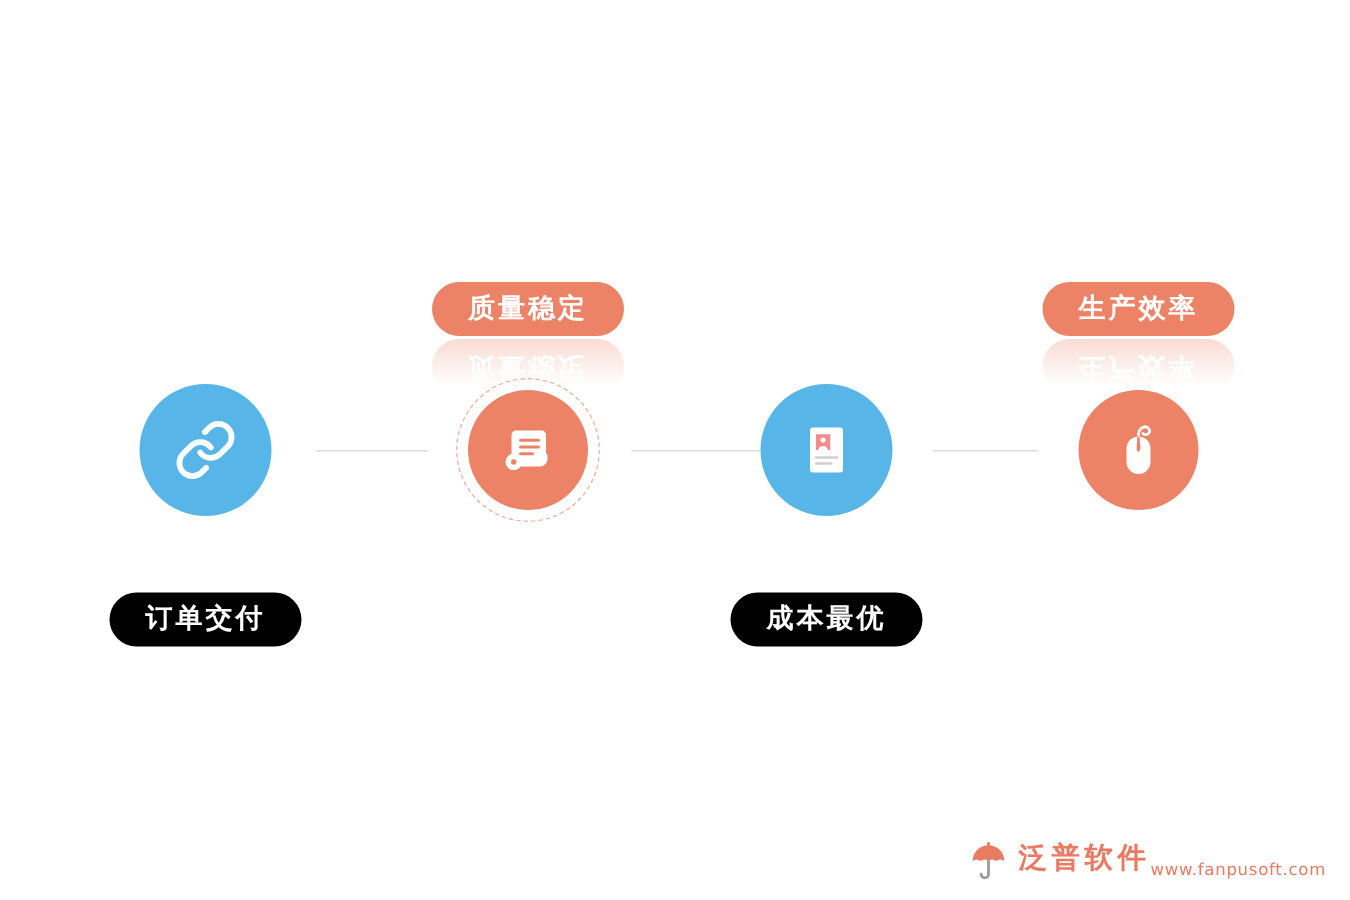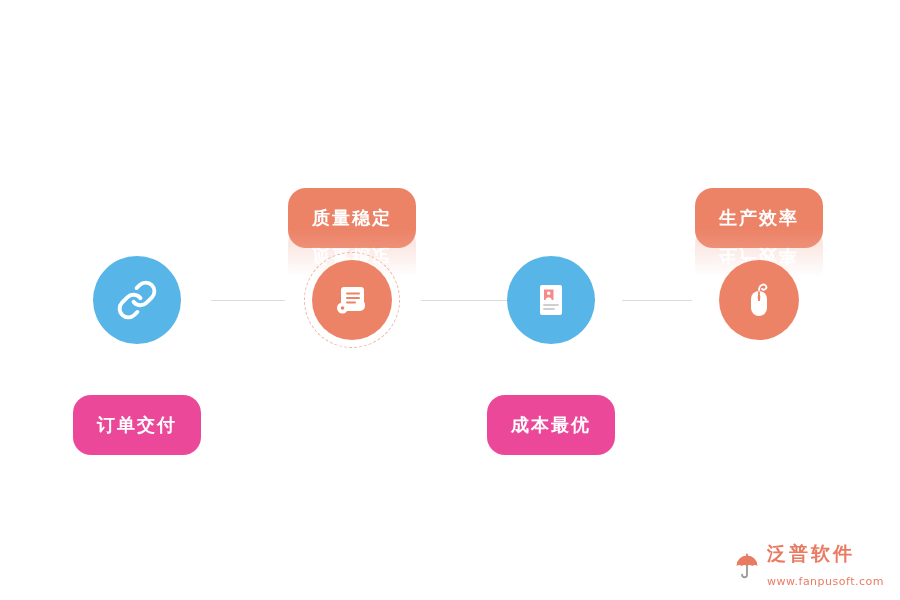--- a/index.html
+++ b/index.html
@@ -35,30 +35,30 @@
     border-radius: 50%;
     background: transparent;
   }
 
   
   .pill {
     position: absolute;
     transform: translateX(-50%);
     height: 36px;
     line-height: 36px;
-    padding: 12px 24px;
+    padding: 0 24px;
     border-radius: 18px;
     color: #ffffff;
     font-size: 18px;
     font-weight: bold;
     letter-spacing: 2px;
     white-space: nowrap;
   }
   .p-coral { background: #ec8266; }
-  .p-blue  { background: #ec4899; }
+  .p-blue  { background: #000000; }
 
   .pill.reflection {
     transform: translateX(-50%) scaleY(-1);
     opacity: 0.28;
     pointer-events: none;
   }
   .pill.reflection .fade {
     position: absolute;
     left: -2px; right: -2px; top: -2px; bottom: -2px;
     background: linear-gradient(to bottom, #ffffff 18%, rgba(255,255,255,0) 95%);
@@ -67,21 +67,21 @@
   
   .logo {
     position: absolute;
     right: 16px;
     bottom: 12px;
     display: flex;
     align-items: center;
     gap: 6px;
     color: #e97b63;
   }
-  .logo-text { display: flex; flex-direction: column; align-items: flex-start; }
+  .logo-text { display: flex; flex-direction: row; align-items: flex-start; }
   .logo-name { font-size: 19px; font-weight: bold; letter-spacing: 3px; line-height: 1.1; }
   .logo-url  { font-size: 11px; letter-spacing: 0.5px; margin-top: 11px; }
 </style>
 </head>
 <body>
 
 <div class="stage">
 
   <div class="pill p-coral" style="left:352px; top:188px;">
     <span>质量稳定</span>

